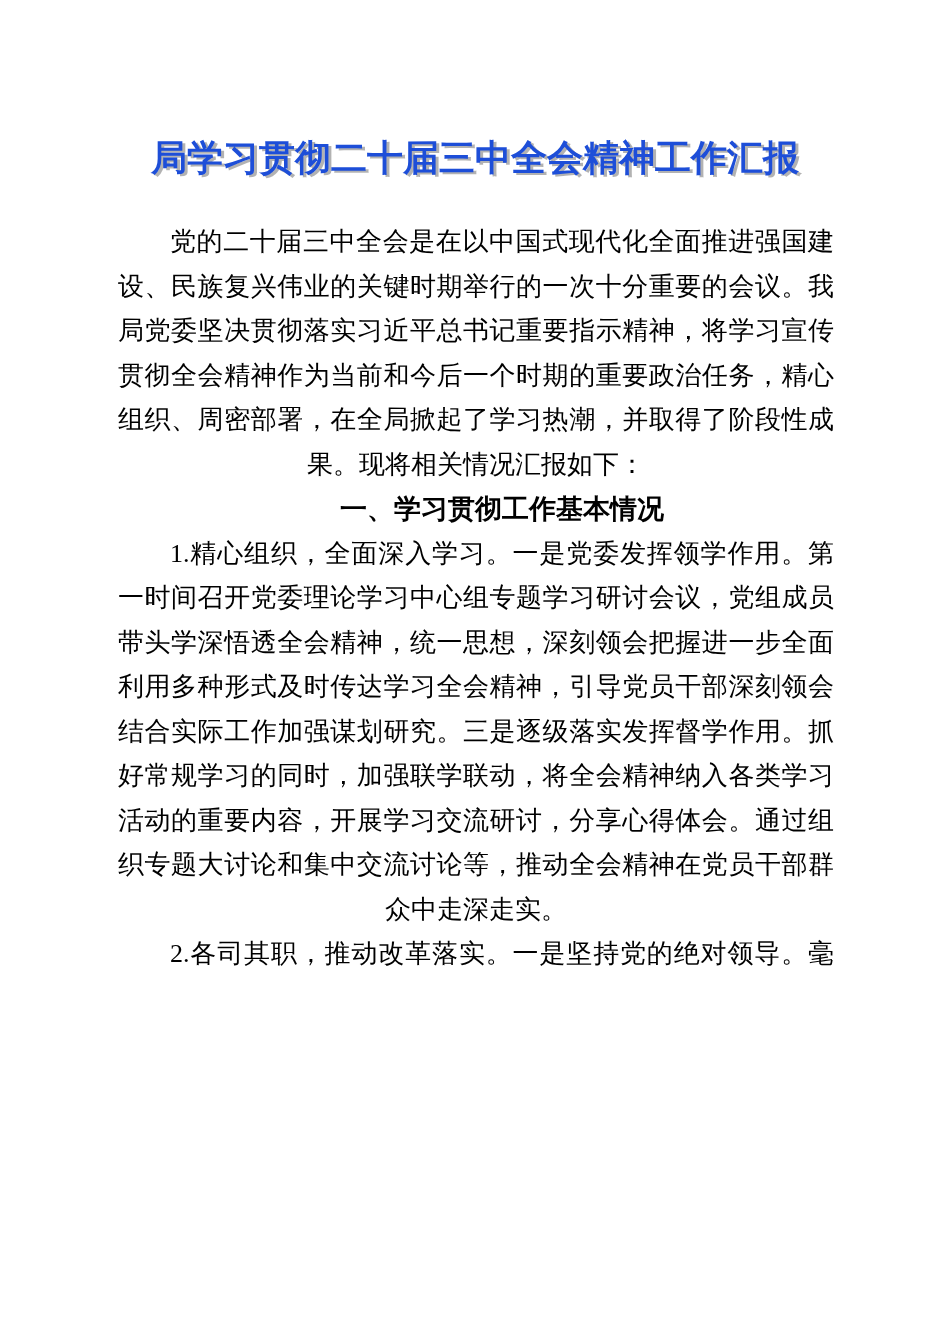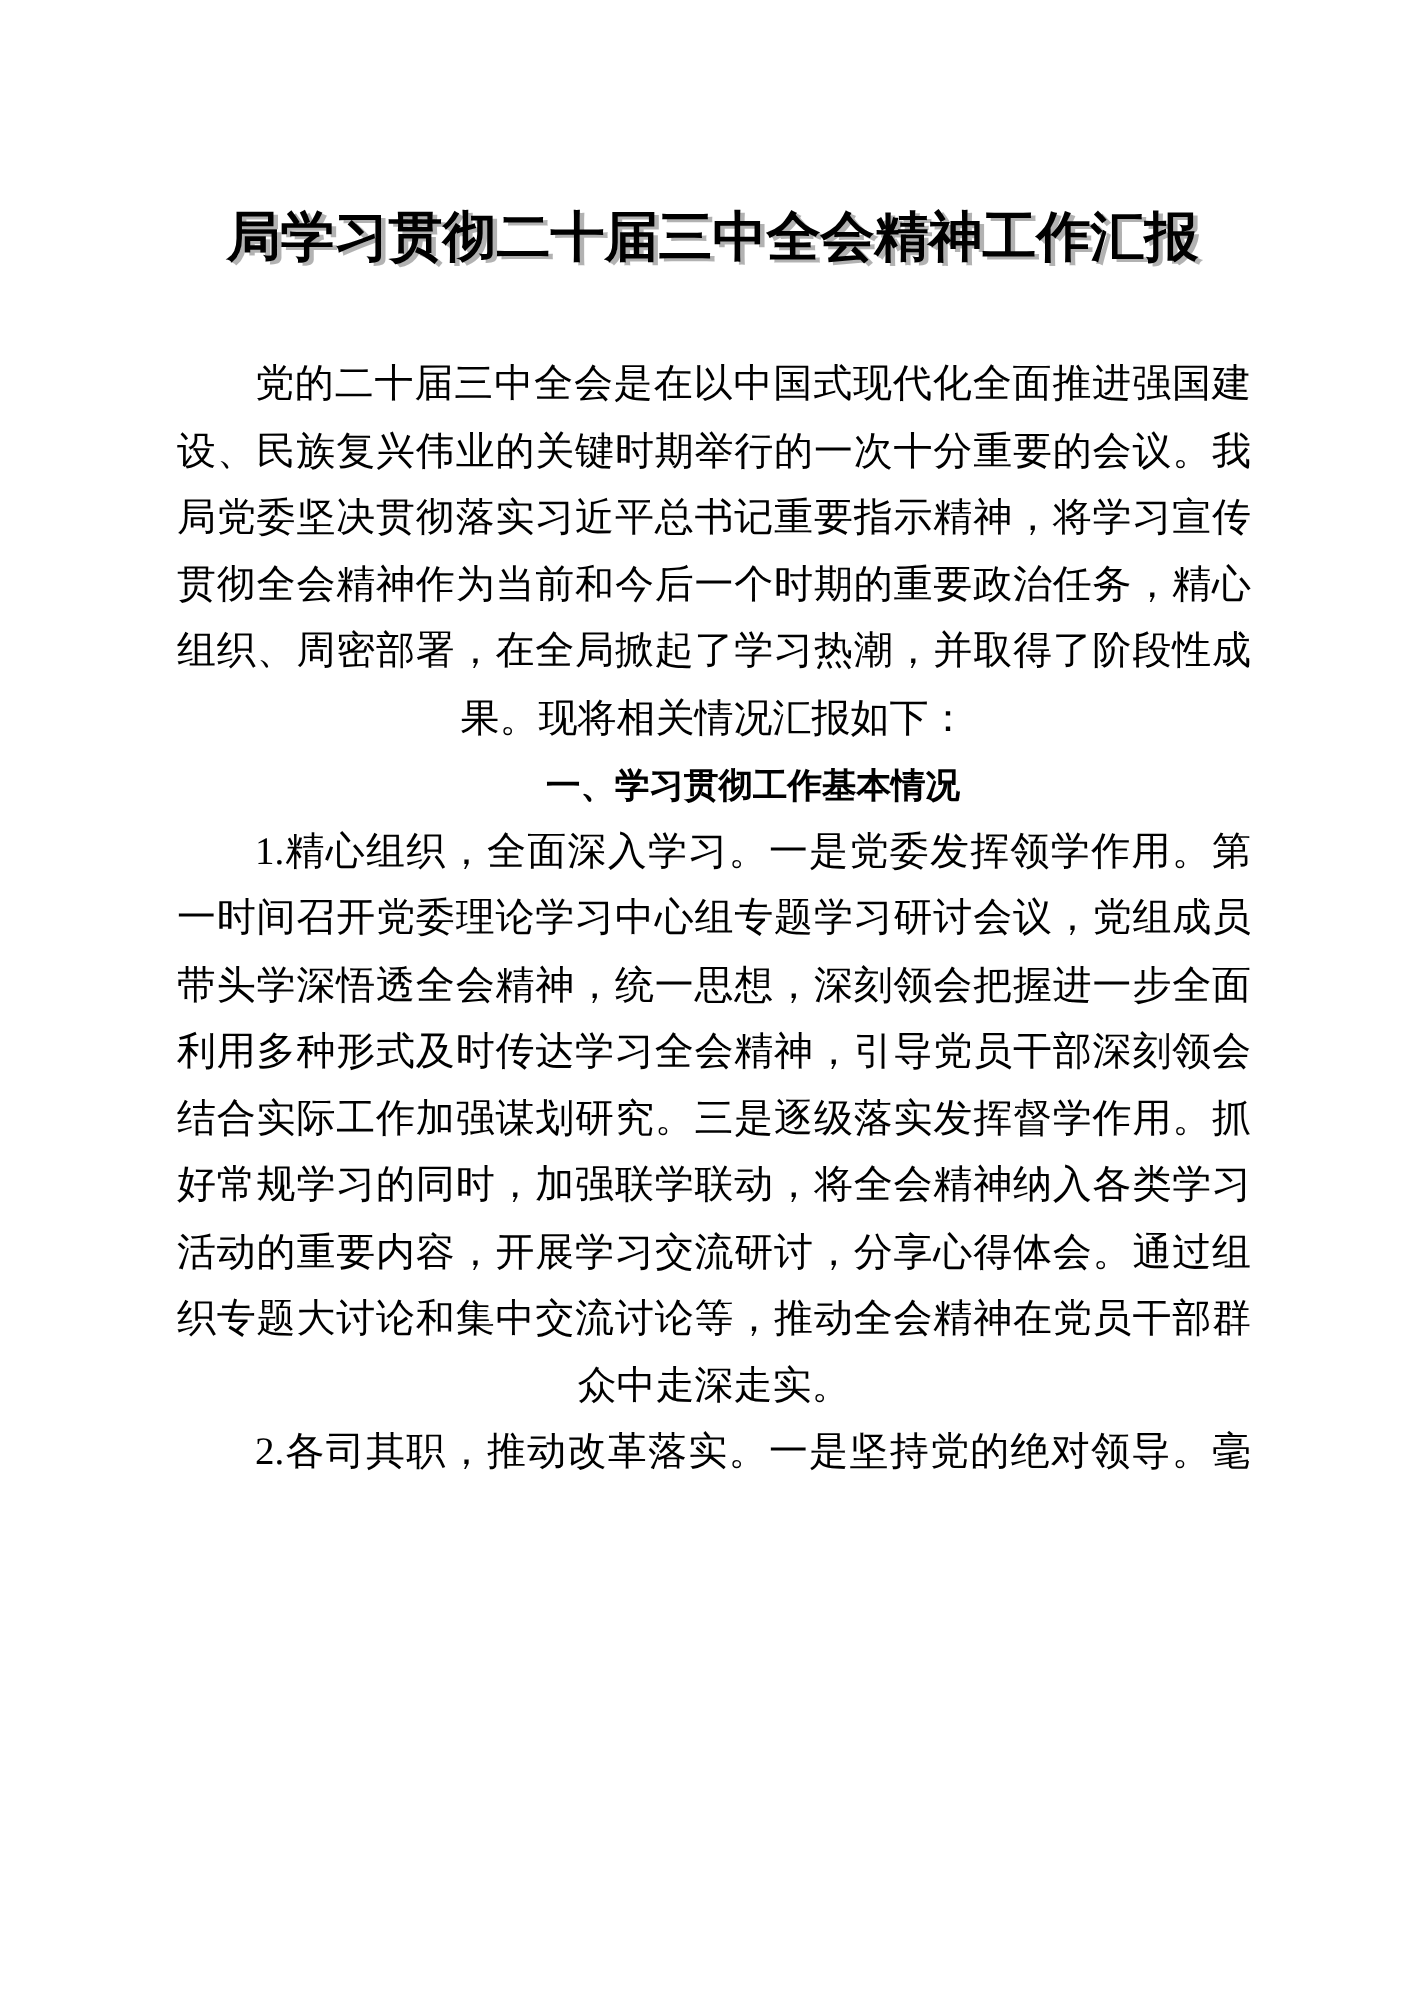--- a/index.html
+++ b/index.html
@@ -20,45 +20,45 @@
     top: 136px;
     left: 0;
     width: 950px;
     height: 44px;
     line-height: 44px;
     text-align: center;
     font-family: "Liberation Serif", "DejaVu Serif", serif;
     font-weight: 700;
     font-size: 36px;
     letter-spacing: 0px;
-    color: #000000;
+    color: #1d4ed8;
     text-shadow: 3px 2px 0 rgba(0,0,0,0.30);
     white-space: nowrap;
   }
   .doc-body {
     position: absolute;
-    top: 234px;
+    top: 220px;
     left: 118px;
     width: 716px;
   }
   .line {
     height: 44.5px;
     line-height: 44.5px;
     font-size: 26px;
     overflow: hidden;
     white-space: nowrap;
   }
   .line.body {
     font-family: "Liberation Serif", "DejaVu Serif", serif;
     font-weight: 400;
   }
   .line.heading {
     font-family: "Liberation Sans", "DejaVu Sans", sans-serif;
     font-weight: 700;
-    font-size: 23px;
+    font-size: 27px;
   }
   .line.justify {
     white-space: normal;
     text-align: justify;
     text-align-last: justify;
     text-justify: inter-character;
   }
   .line.left {
     text-align: center;
   }

